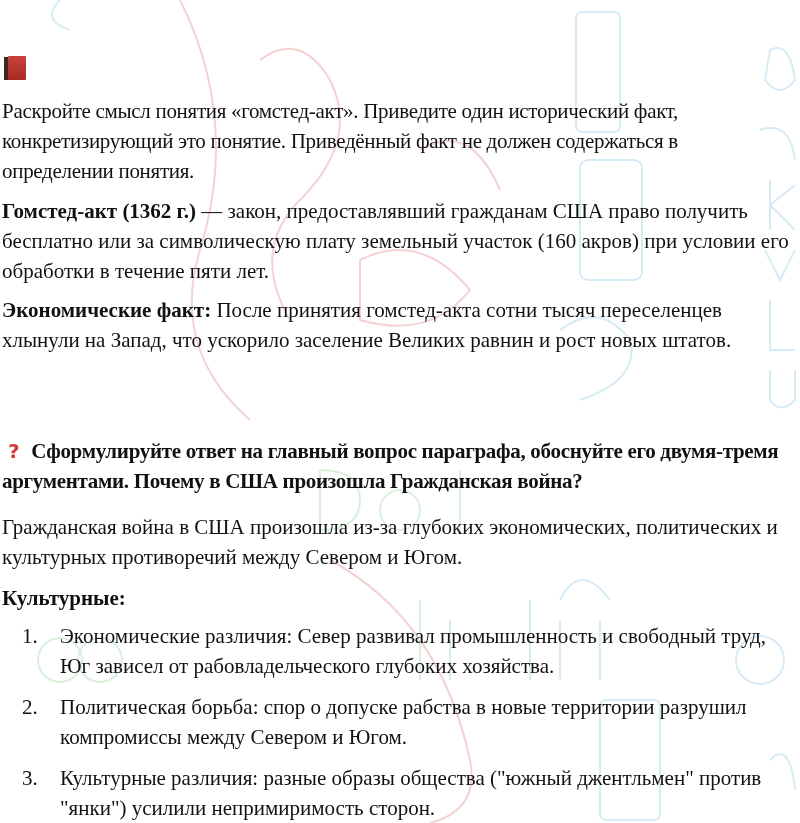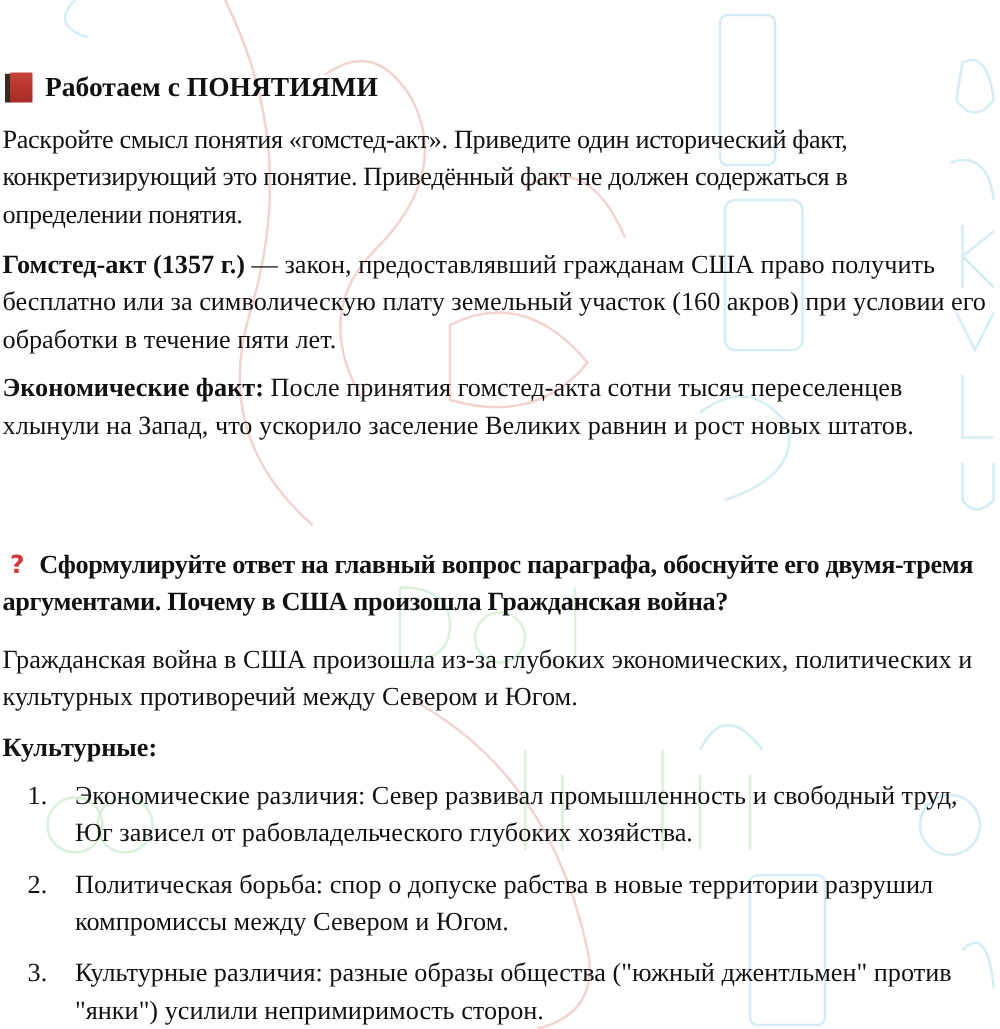--- a/index.html
+++ b/index.html
@@ -79,27 +79,26 @@
   </g>
 </svg>
 
 <div class="content">
 
   <div class="section-title">
     <span class="book-icon">
       <span class="spine"></span>
         <span class="cover"></span>
     </span>
-    <span>Работаем с ПОНЯТИЯМИ</span>
   </div>
 
   <div class="block task">Раскройте смысл понятия «гомстед-акт». Приведите один исторический факт, конкретизирующий это понятие. Приведённый факт не должен содержаться в определении понятия.</div>
 
   <div class="block def">
-    <span class="b">Гомстед-акт (1357 г.)</span><span> — </span><span>закон, предоставлявший гражданам США право получить бесплатно или за символическую плату земельный участок (160 акров) при условии его обработки в течение пяти лет.</span>
+    <span class="b">Гомстед-акт (1362 г.)</span><span> — </span><span>закон, предоставлявший гражданам США право получить бесплатно или за символическую плату земельный участок (160 акров) при условии его обработки в течение пяти лет.</span>
   </div>
 
   <div class="block fact">
     <span class="b">Экономические факт:</span><span> После принятия гомстед-акта сотни тысяч переселенцев хлынули на Запад, что ускорило заселение Великих равнин и рост новых штатов.</span>
   </div>
 
   <div class="question">
     <span class="q-icon">?</span><span>Сформулируйте ответ на главный вопрос параграфа, обоснуйте его двумя-тремя аргументами. Почему в США произошла Гражданская война?</span>
   </div>
 

